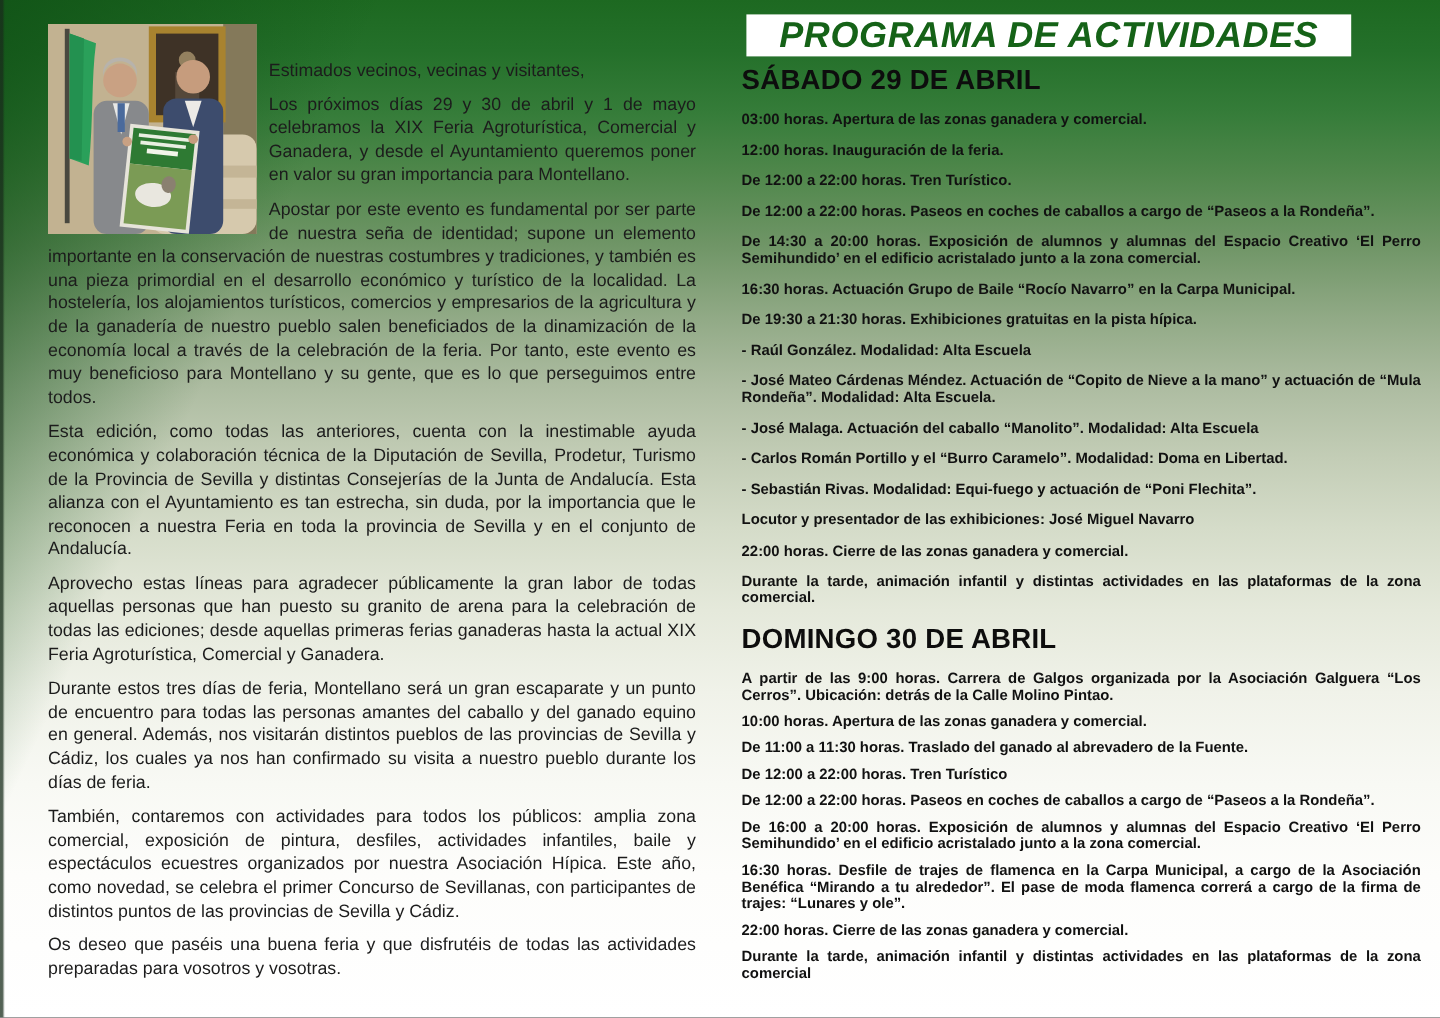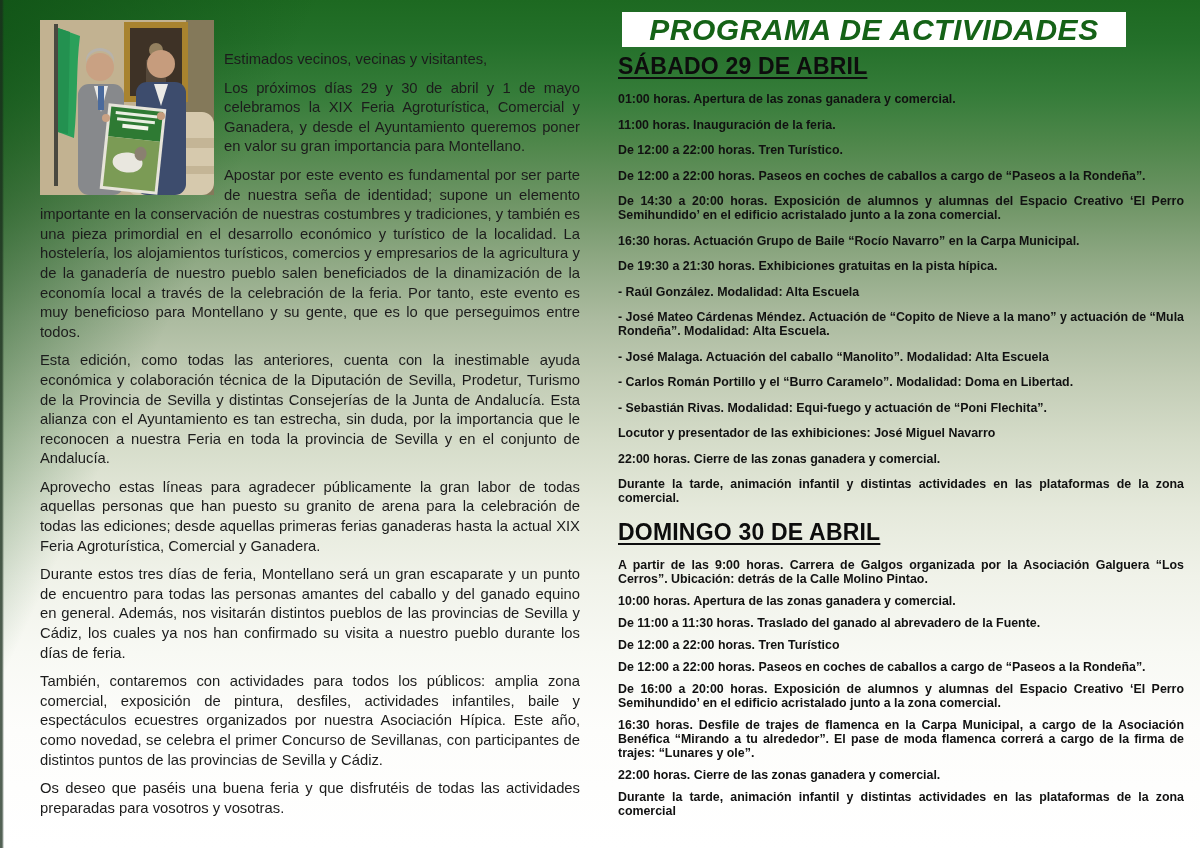--- a/index.html
+++ b/index.html
@@ -46,21 +46,20 @@
     background:#ffffff;
     display:flex; align-items:center; justify-content:center;
   }
   .title-banner span{
     font-size:30px; font-weight:bold; font-style:italic;
     color:#156217; letter-spacing:0.5px; white-space:nowrap;
   }
   .sec-heading{
     font-size:23px; font-weight:bold; color:#0d0d0d;
     margin:2px 0 12px 0;
-    text-decoration:underline;
     text-decoration-thickness:2px;
     text-underline-offset:3px;
     letter-spacing:0.2px;
   }
   .psection + .psection{margin-top:14px;}
   .psection p.item{
     font-size:12.4px; font-weight:bold; line-height:14px;
     color:#111; text-align:justify;
     margin:0 0 11.5px 0;
   }
@@ -138,22 +137,22 @@
     </div>
   </section>
 
   <section class="page-right">
     <div class="title-banner">
       <span>PROGRAMA DE ACTIVIDADES</span>
     </div>
     <div id="program-sections">
         <div class="psection">
           <h2 class="sec-heading">SÁBADO 29 DE ABRIL</h2>
-          <p class="item">01:00 horas. Apertura de las zonas ganadera y comercial.</p>
-          <p class="item">11:00 horas. Inauguración de la feria.</p>
+          <p class="item">03:00 horas. Apertura de las zonas ganadera y comercial.</p>
+          <p class="item">12:00 horas. Inauguración de la feria.</p>
           <p class="item">De 12:00 a 22:00 horas. Tren Turístico.</p>
           <p class="item">De 12:00 a 22:00 horas. Paseos en coches de caballos a cargo de “Paseos a la Rondeña”.</p>
           <p class="item">De 14:30 a 20:00 horas. Exposición de alumnos y alumnas del Espacio Creativo ‘El Perro Semihundido’ en el edificio acristalado junto a la zona comercial.</p>
           <p class="item">16:30 horas. Actuación Grupo de Baile  “Rocío Navarro” en la Carpa Municipal.</p>
           <p class="item">De 19:30 a 21:30 horas. Exhibiciones gratuitas en la pista hípica.</p>
           <p class="item">- Raúl González. Modalidad: Alta Escuela</p>
           <p class="item">- José Mateo Cárdenas Méndez. Actuación de “Copito de Nieve a la mano” y actuación de “Mula Rondeña”. Modalidad: Alta Escuela.</p>
           <p class="item">- José Malaga. Actuación del caballo “Manolito”. Modalidad: Alta Escuela</p>
           <p class="item">- Carlos Román Portillo y el “Burro Caramelo”. Modalidad: Doma en Libertad.</p>
           <p class="item">- Sebastián Rivas. Modalidad: Equi-fuego y actuación de “Poni Flechita”.</p>

